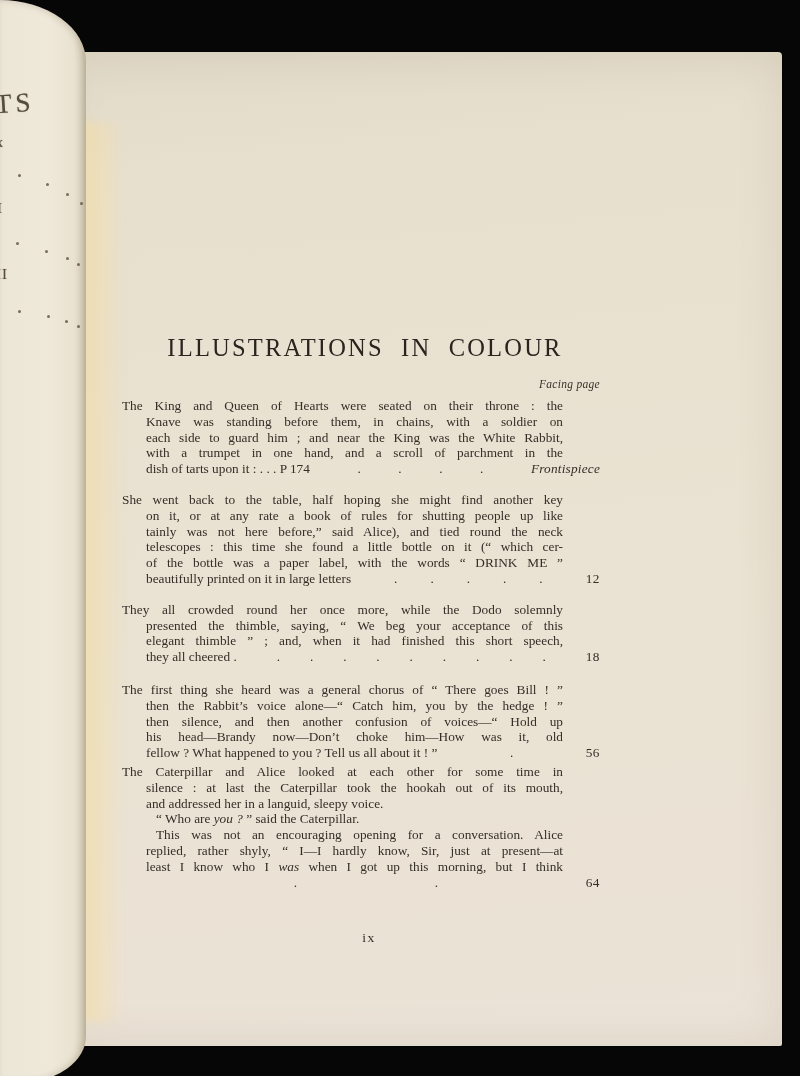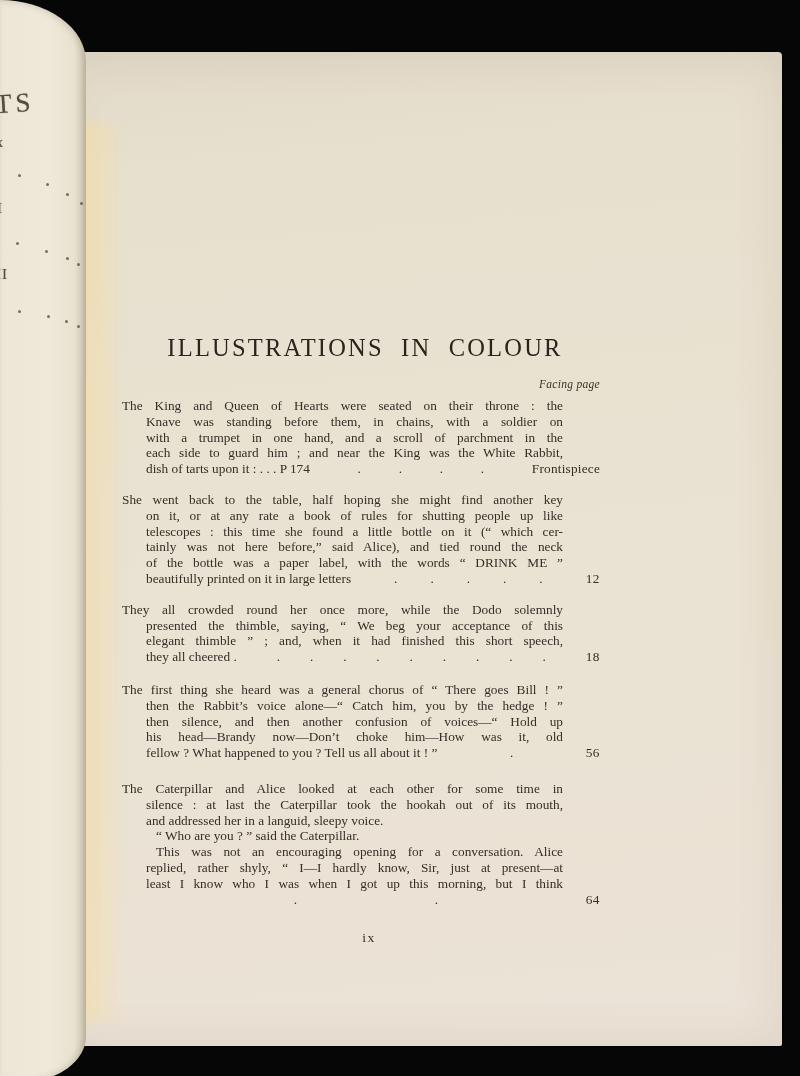--- a/index.html
+++ b/index.html
@@ -27,27 +27,27 @@
   .content{position:absolute;left:62px;top:0;width:478px;color:#342e27;}
   .title{position:absolute;top:282px;left:4px;width:100%;margin:0;text-align:center;
     font-size:24.5px;font-weight:normal;letter-spacing:2.2px;word-spacing:9px;
     color:#2a241f;}
   .facing-note{position:absolute;top:326px;right:0;font-style:italic;
     font-size:11.5px;letter-spacing:.3px;color:#38322a;}
   .entries{position:absolute;top:346px;left:0;width:478px;
     font-size:13.3px;line-height:15.8px;}
   .entry{margin-bottom:15px;}
   .entry:nth-child(3){margin-bottom:17px;}
-  .entry:nth-child(4){margin-bottom:20px;}
+  .entry:nth-child(4){margin-bottom:3px;}
   .line{width:441px;box-sizing:border-box;text-align:justify;text-align-last:justify;
     white-space:nowrap;}
   .line:not(.first){padding-left:24px;}
   .line.para{padding-left:34px;}
   .line.nojust{text-align-last:left;}
-  .it{}
+  .it{font-style:italic;}
   .lastline{display:flex;align-items:baseline;width:478px;box-sizing:border-box;
     padding-left:24px;}
   .lastline .txt{white-space:nowrap;}
   .leader{flex:1;display:flex;justify-content:space-evenly;align-items:baseline;
     padding:0 10px;overflow:hidden;}
   .pageref{text-align:right;letter-spacing:.5px;}
   .pageref.it{letter-spacing:.2px;}
   .folio{position:absolute;top:878px;left:8px;width:100%;text-align:center;
     font-size:13.5px;letter-spacing:1.5px;}
 </style>
@@ -57,38 +57,38 @@
 <div class="photo">
   <div class="main-page">
     <div class="gutter-glow"></div>
     <div class="content">
       <h1 class="title">ILLUSTRATIONS IN COLOUR</h1>
       <div class="facing-note">Facing page</div>
       <div class="entries" id="entries">
           <div class="entry">
             <div class="line first"><span>The King and Queen of Hearts were seated on their throne : the</span></div>
             <div class="line"><span>Knave was standing before them, in chains, with a soldier on</span></div>
+            <div class="line"><span>each side to guard him ; and near the King was the White Rabbit,</span></div>
             <div class="line"><span>with a trumpet in one hand, and a scroll of parchment in the</span></div>
-            <div class="line"><span>each side to guard him ; and near the King was the White Rabbit,</span></div>
             <div class="lastline">
               <div class="txt">dish of tarts upon it : . . . P 174</div>
               <div class="leader">
                 <span>.</span>
                 <span>.</span>
                 <span>.</span>
                 <span>.</span>
               </div>
               <div class="pageref it">Frontispiece</div>
             </div>
           </div>
           <div class="entry">
             <div class="line first"><span>She went back to the table, half hoping she might find another key</span></div>
             <div class="line"><span>on it, or at any rate a book of rules for shutting people up like</span></div>
+            <div class="line"><span>tainly was not here before,” said Alice), and tied round the neck</span></div>
             <div class="line"><span>telescopes : this time she found a little bottle on it (“ which cer-</span></div>
-            <div class="line"><span>tainly was not here before,” said Alice), and tied round the neck</span></div>
             <div class="line"><span>of the bottle was a paper label, with the words “ DRINK ME ”</span></div>
             <div class="lastline">
               <div class="txt">beautifully printed on it in large letters</div>
               <div class="leader">
                 <span>.</span>
                 <span>.</span>
                 <span>.</span>
                 <span>.</span>
                 <span>.</span>
               </div>

